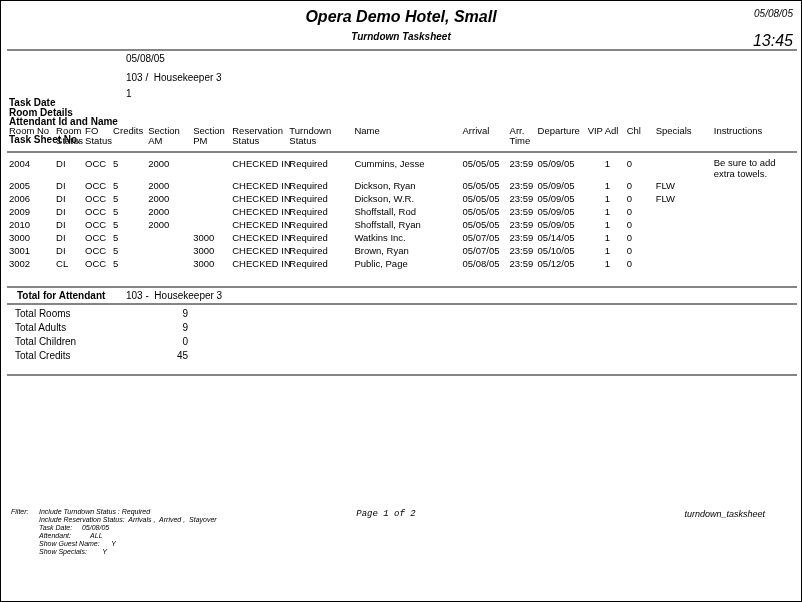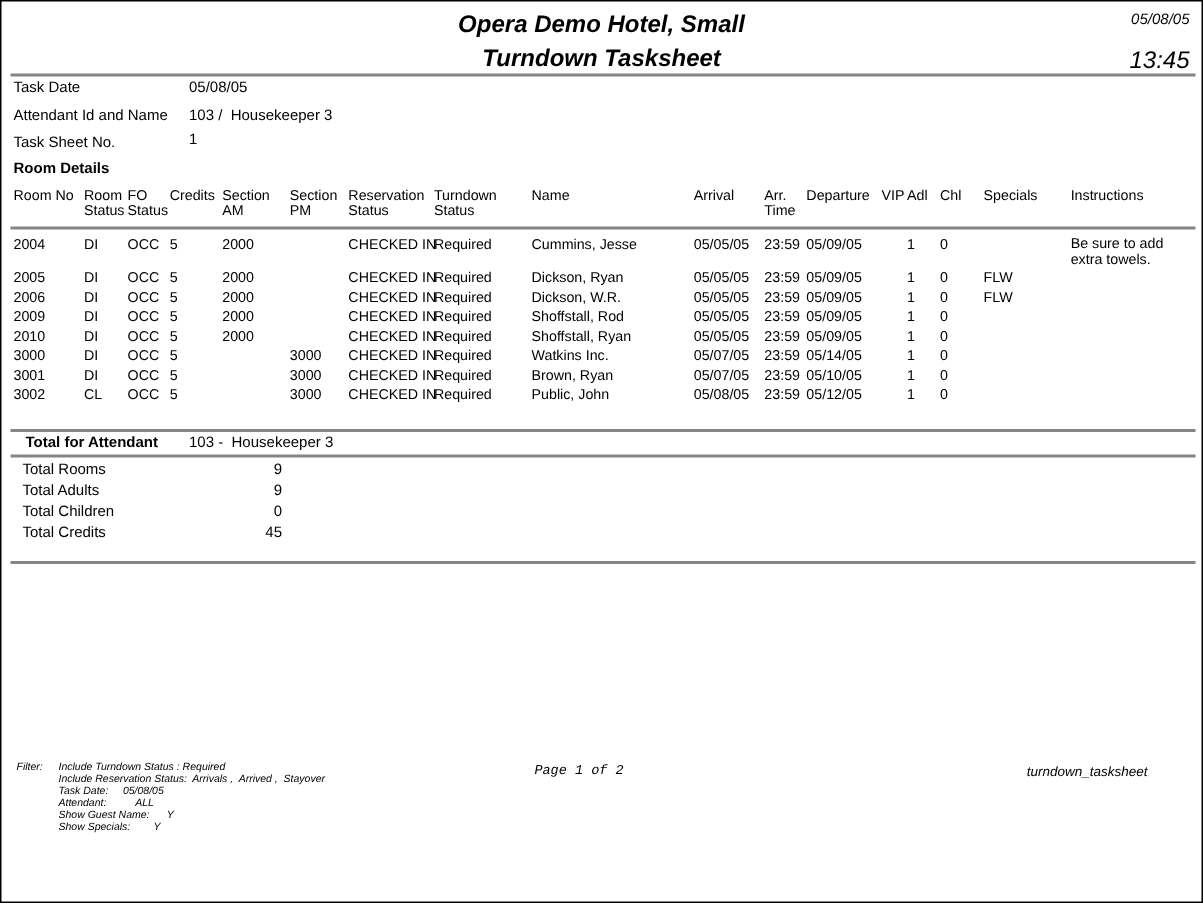--- a/index.html
+++ b/index.html
@@ -5,24 +5,24 @@
   * { margin:0; padding:0; box-sizing:border-box; }
   html,body { background:#fff; }
   .page {
     position:relative; width:802px; height:602px;
     border:1px solid #000; background:#fff; color:#000;
     font-family:"Liberation Sans", sans-serif; overflow:hidden;
   }
   .abs { position:absolute; }
   .rule { position:absolute; left:6px; width:790px; height:2px; background:#858585; }
   .hotel-name { top:7px; left:0; width:100%; text-align:center; font-size:16px; font-weight:bold; font-style:italic; }
-  .report-title { top:30px; left:0; width:100%; text-align:center; font-size:16px; font-weight:bold; font-style:italic; }
+  .report-title { top:30px; left:0; width:100%; text-align:center; font-size:10px; font-weight:bold; font-style:italic; }
   .hdr-date { top:7px; right:8px; font-size:10px; font-style:italic; }
   .hdr-time { top:31px; right:8px; font-size:16px; font-style:italic; }
-  .info-label { left:8px; font-size:10px; font-weight:normal; }
+  .info-label { left:8px; font-size:10px; font-weight:bold;margin-top:44px; }
   .info-value { left:125px; font-size:10px; white-space:pre; }
   .section-heading { left:8px; top:106px; font-size:10px; font-weight:bold; }
 
   table.roomtbl { position:absolute; left:7px; top:125px; width:789px; border-collapse:collapse; table-layout:fixed; }
   table.roomtbl th {
     font-size:9.5px; font-weight:normal; text-align:left; vertical-align:top;
     white-space:pre-line; height:25px; line-height:10px; padding:0 0 0 1px; overflow:visible;
   }
   table.roomtbl td {
     font-size:9.5px; text-align:left; vertical-align:top;
@@ -247,21 +247,21 @@
         </tr>
         <tr>
           <td>3002</td>
           <td>CL</td>
           <td>OCC</td>
           <td>5</td>
           <td></td>
           <td>3000</td>
           <td>CHECKED IN</td>
           <td>Required</td>
-          <td>Public, John</td>
+          <td>Public, Page</td>
           <td>05/08/05</td>
           <td>23:59</td>
           <td>05/12/05</td>
           <td></td>
           <td>1</td>
           <td>0</td>
           <td></td>
           <td class="wrap"></td>
         </tr>
       </tbody>

